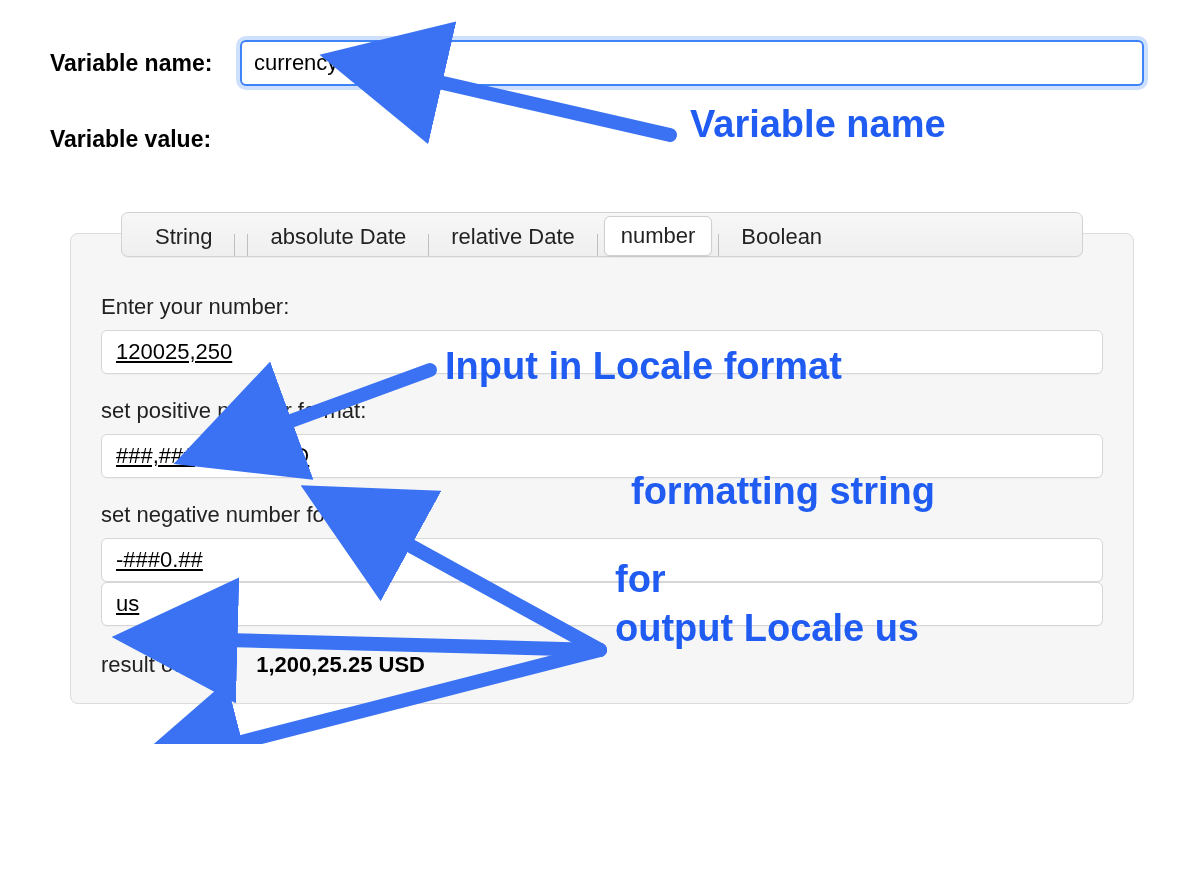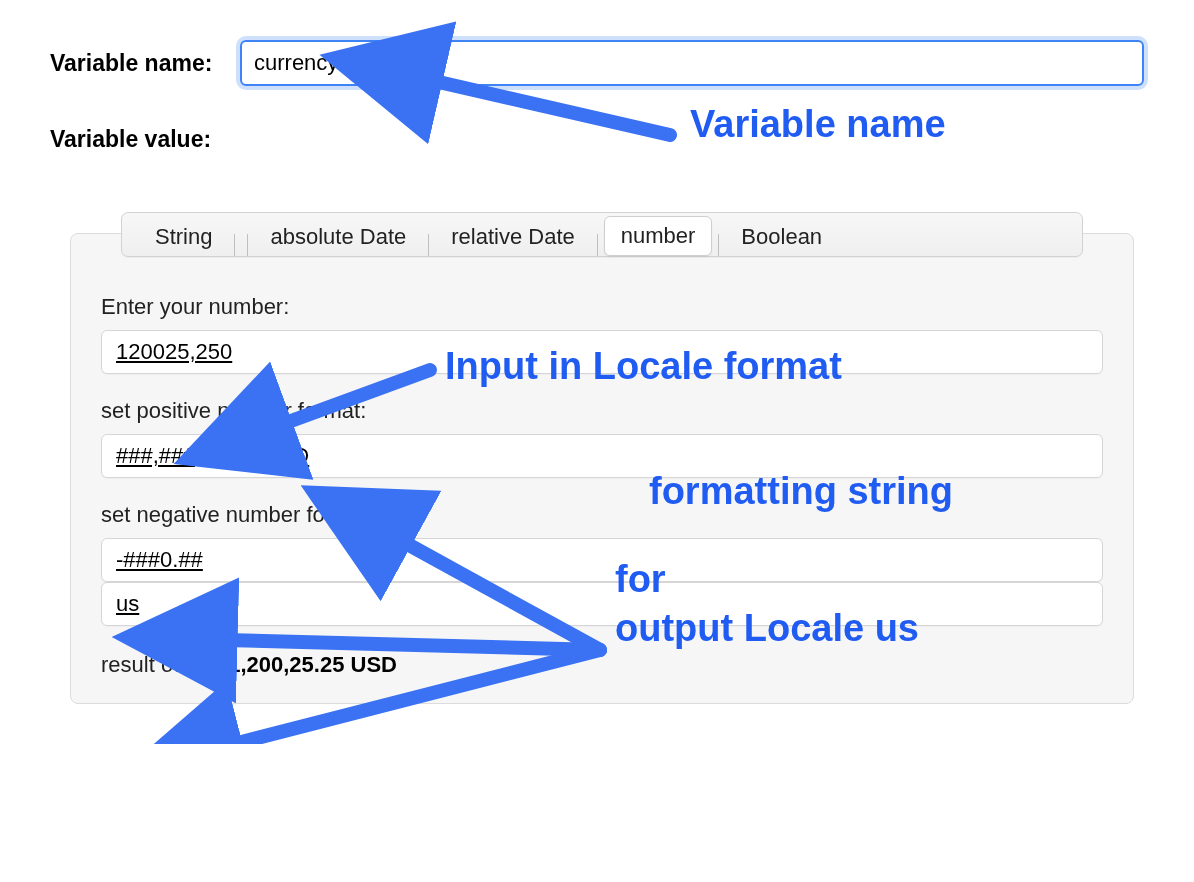--- a/index.html
+++ b/index.html
@@ -93,21 +93,21 @@
       padding: 0 14px;
       font-size: 22px;
       background: #fff;
       box-shadow: 0 1px 1px rgba(0,0,0,0.03);
       outline: none;
       text-decoration: underline;
     }
     .result-row {
       display: flex;
       align-items: flex-end;
-      gap: 0;
+      gap: 28px;
       margin-top: 26px;
       font-size: 22px;
     }
     .result-label { color: #222; }
     .result-value { font-weight: 700; }
 
     
     .anno {
       position: absolute;
       color: #205cf1;
@@ -159,21 +159,21 @@
   <input class="panel-input" type="text" value="us" style="">
 
   <div class="result-row">
     <span class="result-label">result output:</span>
     <span class="result-value">1,200,25.25 USD</span>
   </div>
 </div>
 
 <div class="anno" style="top:103px; left:690px;">Variable name</div>
 <div class="anno" style="top:345px; left:445px;">Input in Locale format</div>
-<div class="anno" style="top:470px; left:649px;">formatting string</div>
+<div class="anno" style="top:470px; left:631px;">formatting string</div>
 <div class="anno" style="top:558px; left:615px;">for</div>
 <div class="anno" style="top:607px; left:615px;">output Locale us</div>
 <div class="anno" style="top:788px; left:615px;">output preview</div>
 
 <svg class="overlay" viewBox="0 0 1194 882">
   <defs>
     <marker id="ah" viewBox="0 0 10 10" refX="1" refY="5" markerWidth="9" markerHeight="9" orient="auto-start-reverse">
       <path d="M 0 0 L 10 5 L 0 10 z" fill="#3a72f3"></path>
     </marker>
   </defs>

